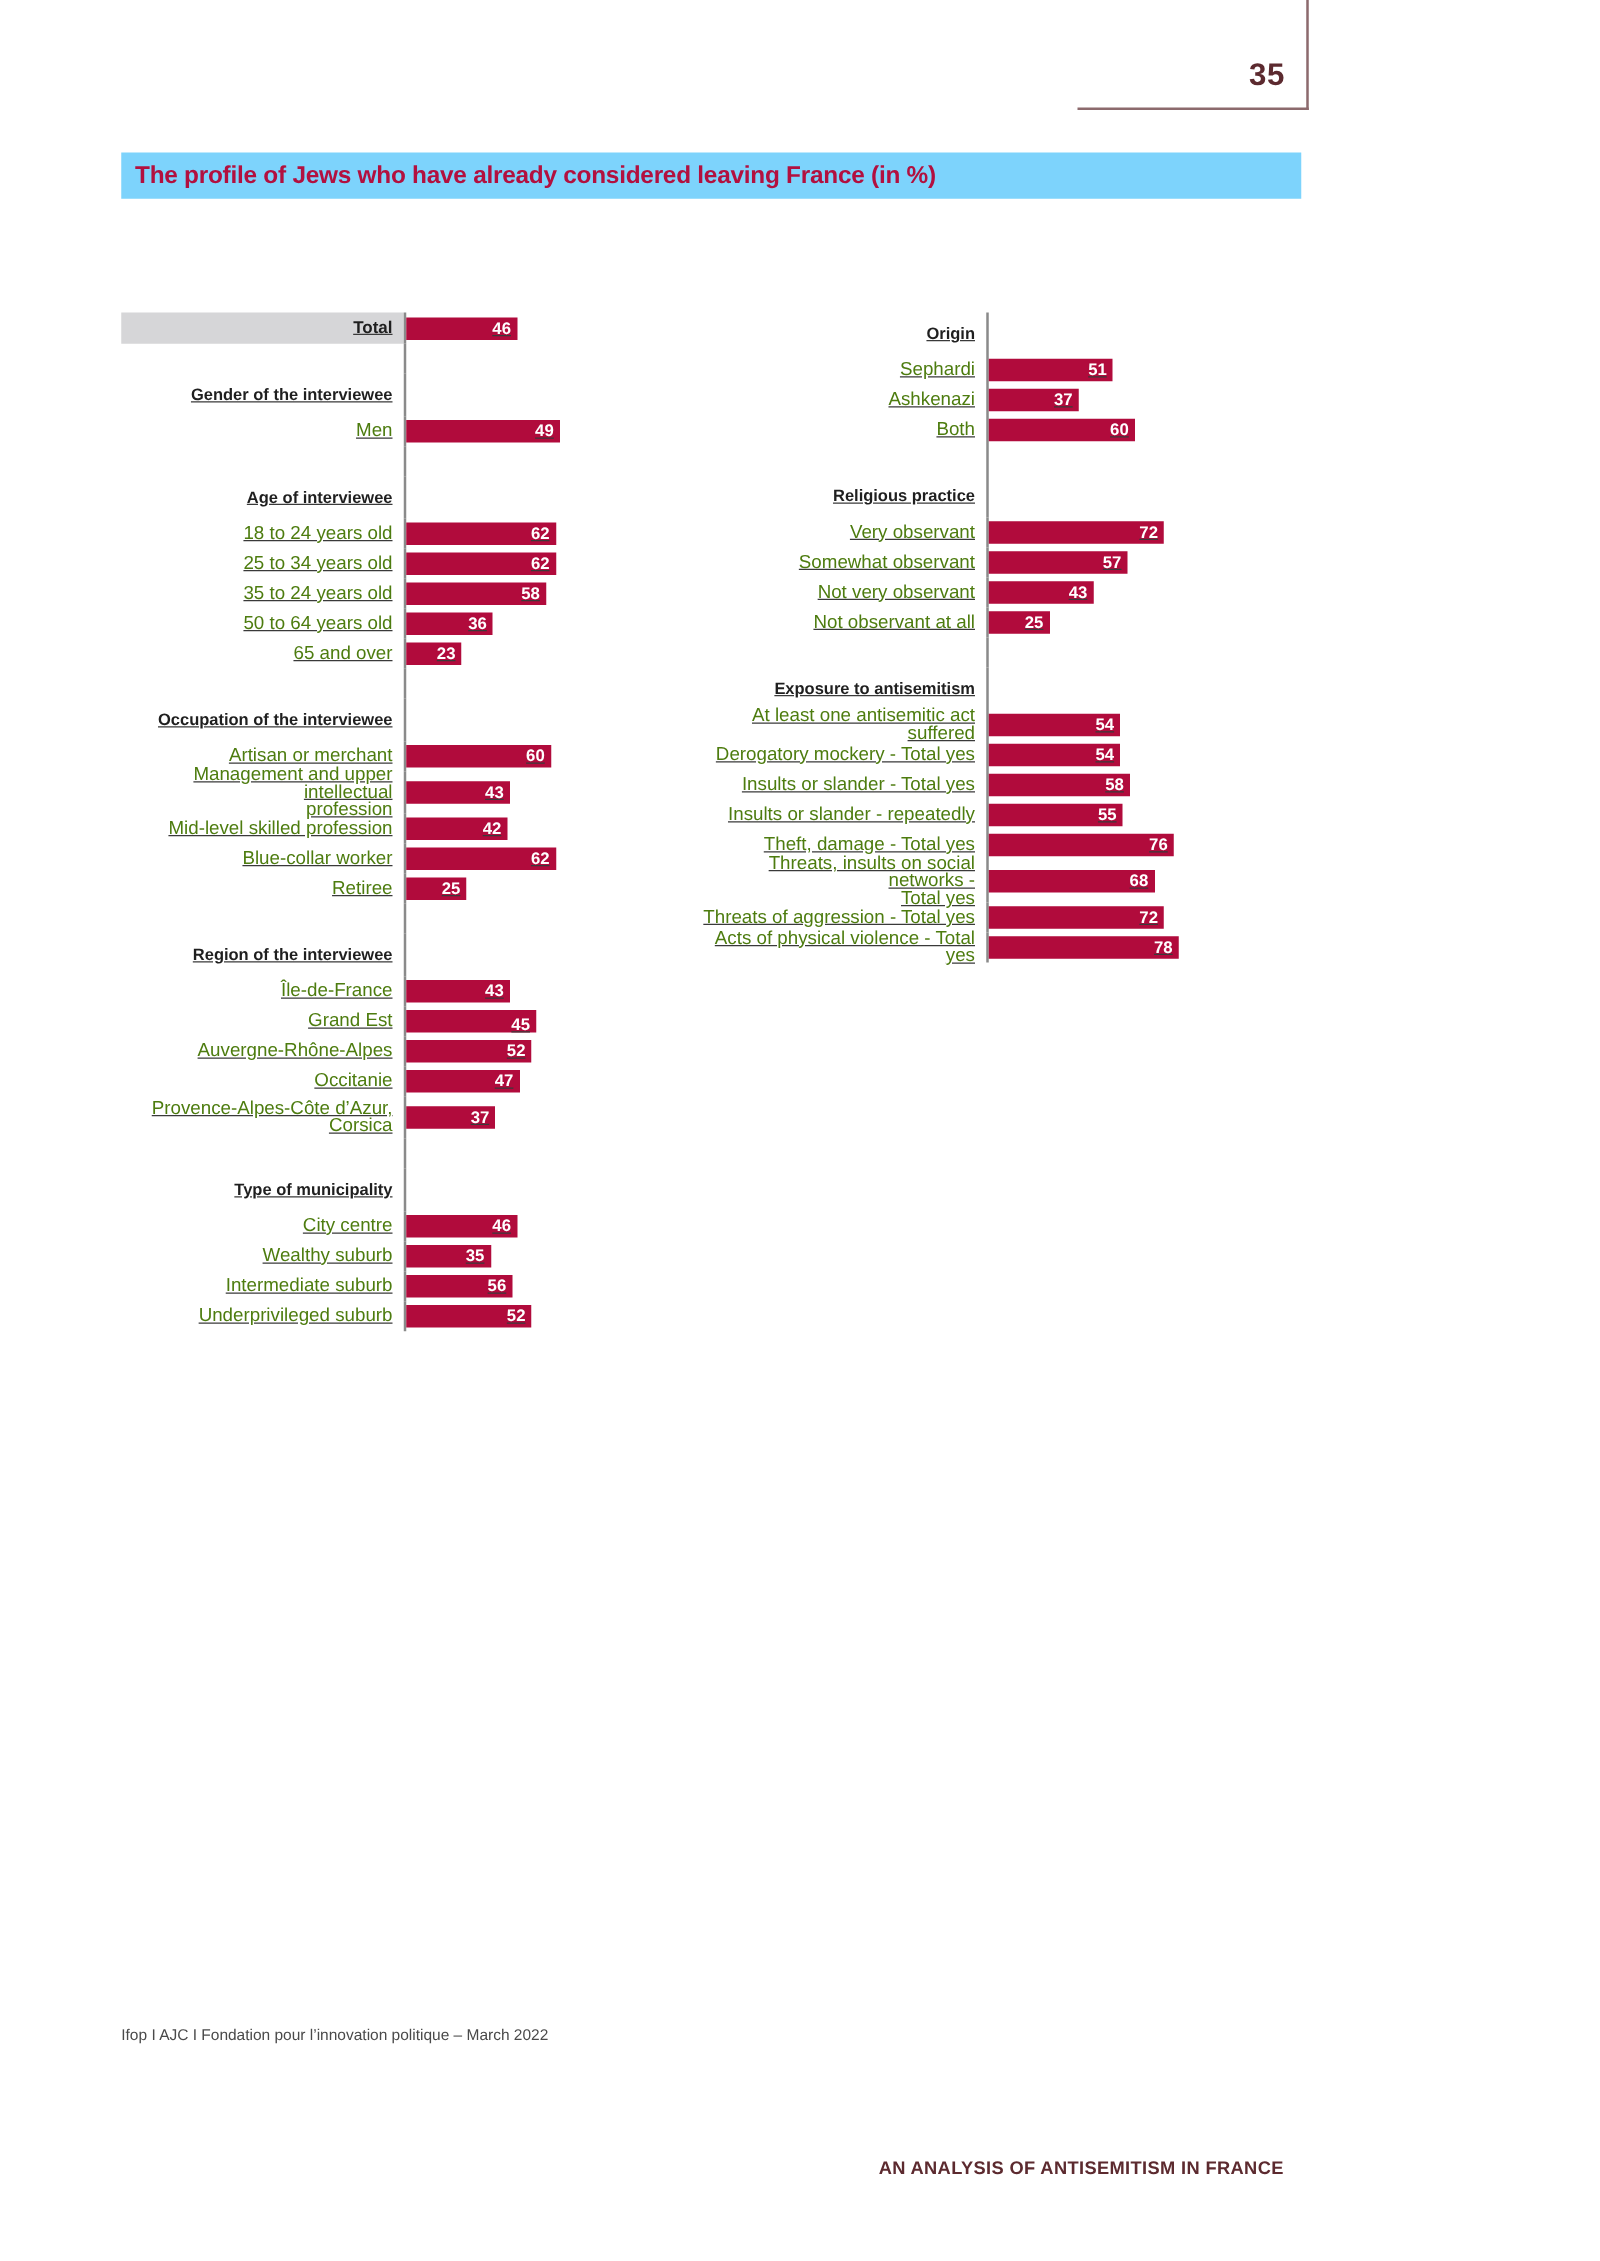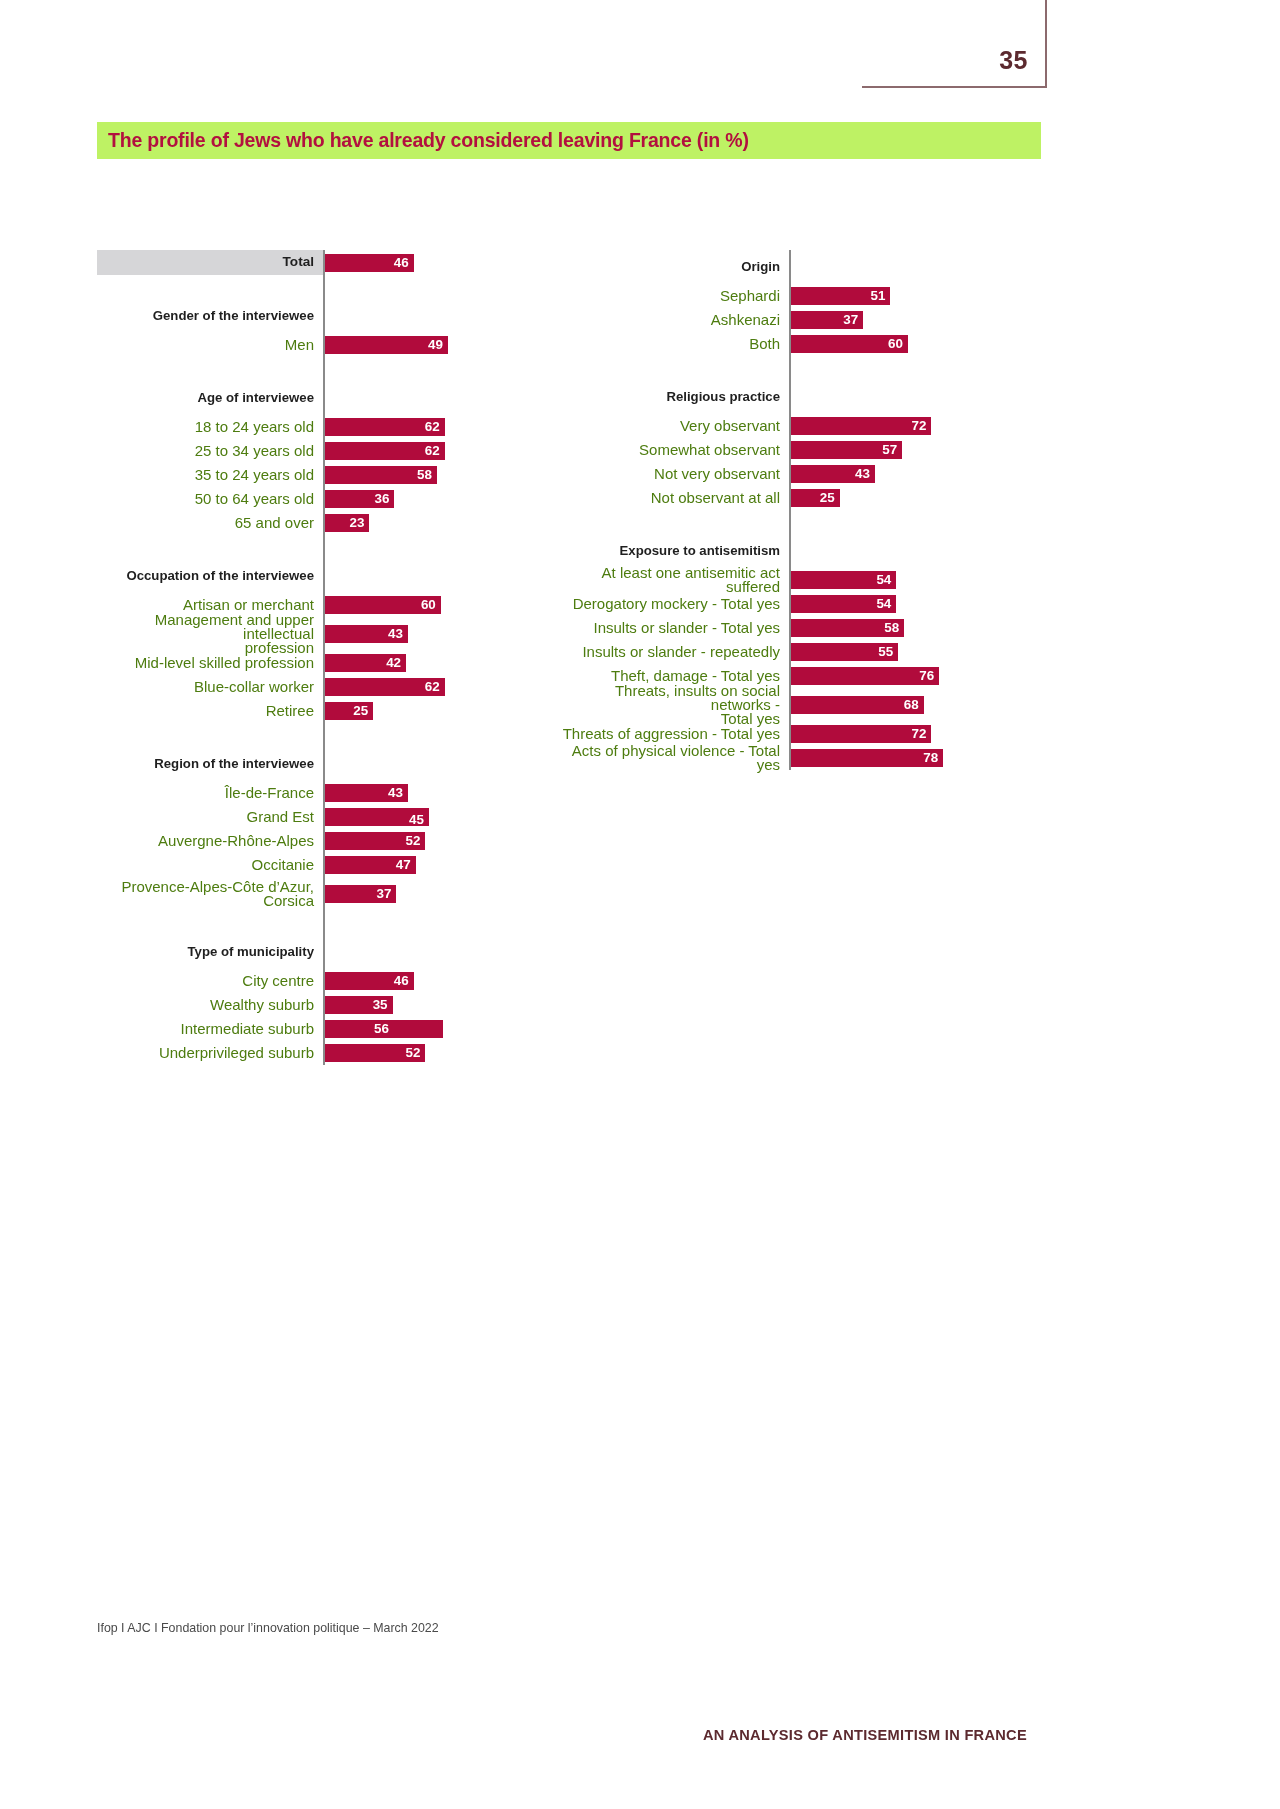--- a/index.html
+++ b/index.html
@@ -43,21 +43,21 @@
     letter-spacing: 0.5px;
   }
 
   
   .title-band {
     position: absolute;
     left: 97px;
     top: 122px;
     width: 944px;
     height: 37px;
-    background: #bef264;
+    background: #7dd3fc;
     display: flex;
     align-items: center;
   }
   .title-band .title-text {
     padding-left: 11px;
     font-size: 19.5px;
     font-weight: bold;
     color: #b2103f;
     letter-spacing: -0.2px;
   }
@@ -74,20 +74,21 @@
     top: 0;
   }
   .column.left  { left: 97px;  width: 420px; }
   .column.right { left: 560px; width: 460px; }
 
   .row {
     position: relative;
     display: flex;
     align-items: stretch;
     width: 100%;
+    text-decoration: underline;
   }
 
   
   .lbl {
     flex: 0 0 auto;
     text-align: right;
     padding-right: 9px;
     font-size: 15px;
     line-height: 14.2px;
     color: #4d7c0f;
@@ -369,21 +370,21 @@
         <div class="lbl">Wealthy suburb</div>
         <div class="track">
           <div class="bar" style="width: 67.55px;">
             <span class="val">35</span>
           </div>
         </div>
       </div>
       <div class="row">
         <div class="lbl">Intermediate suburb</div>
         <div class="track">
-          <div class="bar" style="width: 118px; justify-content: center;">
+          <div class="bar" style="width: 85px;">
             <span class="val">56</span>
           </div>
         </div>
       </div>
       <div class="row">
         <div class="lbl">Underprivileged suburb</div>
         <div class="track">
           <div class="bar" style="width: 100.36px;">
             <span class="val">52</span>
           </div>

